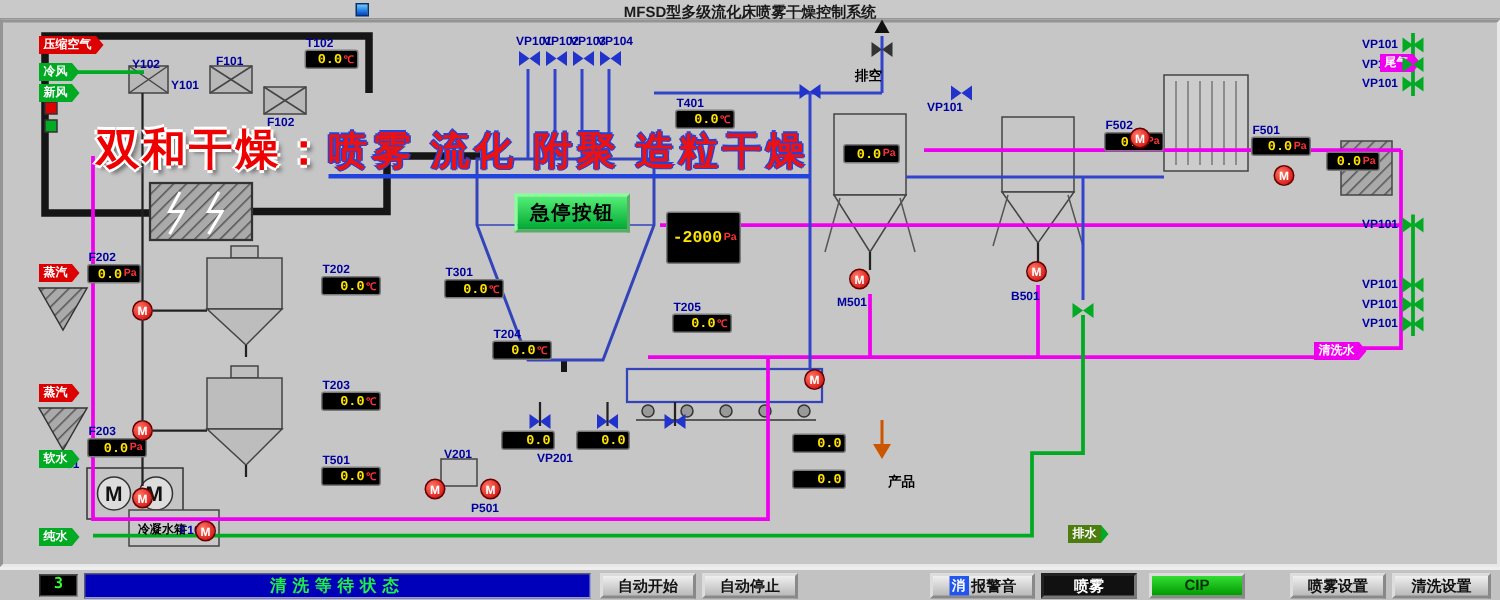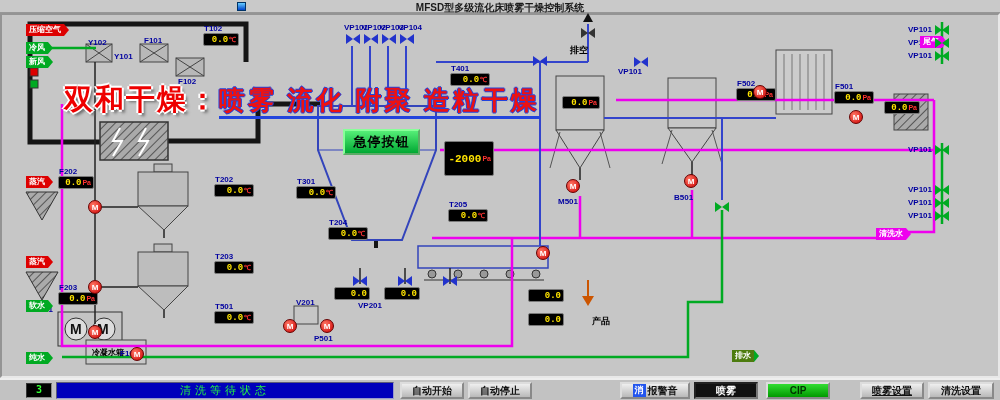--- a/index.html
+++ b/index.html
@@ -26,21 +26,21 @@
   .valve::before{left:0;border-left:7px solid var(--c)}
   .valve::after{right:0;border-right:7px solid var(--c)}
   .pump{position:absolute;width:14px;height:14px;border-radius:50%;background:radial-gradient(circle at 35% 35%,#ff7766,#c00);border:1px solid #600;color:#fff;font-size:8px;font-weight:bold;display:flex;align-items:center;justify-content:center;z-index:3}
   #estop{position:absolute;left:343px;top:129px;width:77px;height:26px;background:linear-gradient(#55ee77,#00a833);border:2px outset #8f9;color:#000;font-size:13px;font-weight:bold;display:flex;align-items:center;justify-content:center;letter-spacing:1px;z-index:4;cursor:pointer;font-family:"Liberation Sans",sans-serif}
   #watermark{position:absolute;top:0;left:0;width:1000px;height:378px;pointer-events:none;z-index:10}
   #wm-inner{position:absolute;left:64px;top:80px;white-space:nowrap}
   #wm1{font-size:29px;font-weight:bold;color:#e00;letter-spacing:2px;text-shadow:-2px 0 0 #fff,2px 0 0 #fff,0 -2px 0 #fff,0 2px 0 #fff,3px 3px 3px #666}
   #wm2{font-size:26px;font-weight:bold;color:#e11;letter-spacing:3px;text-shadow:-1px 0 0 #2244dd,1px 0 0 #2244dd,0 -1px 0 #2244dd,0 1px 0 #2244dd;border-bottom:3px solid #2244dd;padding-bottom:1px}
   #bottombar{position:absolute;top:378px;left:0;width:1000px;height:22px;background:#c2c2c2;border-top:2px outset #eee;z-index:5}
   #counter{position:absolute;left:26px;top:3px;width:26px;height:15px;background:#000;border:1px inset #888;color:#3f3;font-size:10px;font-weight:bold;text-align:center;font-family:"DejaVu Sans Mono",monospace}
-  #statusbar{position:absolute;left:56px;top:2px;width:338px;height:17px;background:#0000bb;border:1px inset #99c;color:#22ee44;font-size:11px;font-weight:normal;display:flex;align-items:center;justify-content:center;letter-spacing:4px}
+  #statusbar{position:absolute;left:56px;top:2px;width:338px;height:17px;background:#0000bb;border:1px inset #99c;color:#22ee44;font-size:11px;font-weight:bold;display:flex;align-items:center;justify-content:center;letter-spacing:4px}
   .btn{position:absolute;top:2px;height:17px;background:linear-gradient(#efefef,#b9b9b9);border:2px outset #ddd;font-size:10px;font-weight:bold;color:#111;display:flex;align-items:center;justify-content:center;gap:2px;cursor:pointer}
   .btn.dark{background:#111;color:#fff;border:2px inset #777}
   .btn.green{background:linear-gradient(#3d3,#090);color:#030}
   .btn-prefix{background:#25e;color:#fff;padding:0 2px;font-size:9px}
 </style>
 </head>
 <body>
 
 <div id="titlebar">
   <span id="tb-icon"></span>
@@ -325,21 +325,21 @@
     <div class="stag" style="left: 908px; top: 211px;">VP101</div>
     <div class="badge" style="left: 26px; top: 24px; background: rgb(221, 0, 0); --c: #dd0000;">压缩空气</div>
     <div class="badge" style="left: 26px; top: 42px; background: rgb(0, 170, 34); --c: #00aa22;">冷风</div>
     <div class="badge" style="left: 26px; top: 56px; background: rgb(0, 170, 34); --c: #00aa22;">新风</div>
     <div class="badge" style="left: 26px; top: 176px; background: rgb(221, 0, 0); --c: #dd0000;">蒸汽</div>
     <div class="badge" style="left: 26px; top: 256px; background: rgb(221, 0, 0); --c: #dd0000;">蒸汽</div>
     <div class="badge" style="left: 26px; top: 300px; background: rgb(0, 170, 34); --c: #00aa22;">软水</div>
     <div class="badge" style="left: 26px; top: 352px; background: rgb(0, 170, 34); --c: #00aa22;">纯水</div>
     <div class="badge" style="left: 920px; top: 36px; background: rgb(238, 0, 238); --c: #ee00ee;">尾气</div>
     <div class="badge" style="left: 876px; top: 228px; background: rgb(238, 0, 238); --c: #ee00ee;">清洗水</div>
-    <div class="badge" style="left: 732px; top: 350px; background: #4d7c0f; --c: #00aa22;">排水</div>
+    <div class="badge" style="left: 712px; top: 350px; background: #4d7c0f; --c: #00aa22;">排水</div>
     <div class="valve" style="left: 346px; top: 34px; --c: #2233cc;"></div>
     <div class="valve" style="left: 364px; top: 34px; --c: #2233cc;"></div>
     <div class="valve" style="left: 382px; top: 34px; --c: #2233cc;"></div>
     <div class="valve" style="left: 400px; top: 34px; --c: #2233cc;"></div>
     <div class="valve" style="left: 581px; top: 28px; --c: #333333;"></div>
     <div class="valve" style="left: 634px; top: 57px; --c: #2233cc;"></div>
     <div class="valve" style="left: 533px; top: 56px; --c: #2233cc;"></div>
     <div class="valve" style="left: 935px; top: 25px; --c: #00aa22;"></div>
     <div class="valve" style="left: 935px; top: 38px; --c: #00aa22;"></div>
     <div class="valve" style="left: 935px; top: 51px; --c: #00aa22;"></div>
@@ -384,19 +384,19 @@
     <div class="btn " style="left: 620px; width: 70px;">
       <span class="btn-prefix">消</span>
       <span class="">报警音</span>
     </div>
     <div class="btn dark" style="left: 694px; width: 64px;">
       <span class="">喷雾</span>
     </div>
     <div class="btn green" style="left: 766px; width: 64px;">
       <span class="">CIP</span>
     </div>
-    <div class="btn " style="left: 860px; width: 64px; text-decoration: underline;">
+    <div class="btn " style="left: 860px; width: 64px;">
       <span class="">喷雾设置</span>
     </div>
     <div class="btn " style="left: 928px; width: 66px;">
       <span class="">清洗设置</span>
     </div>
   </div>
 
 </body></html>

